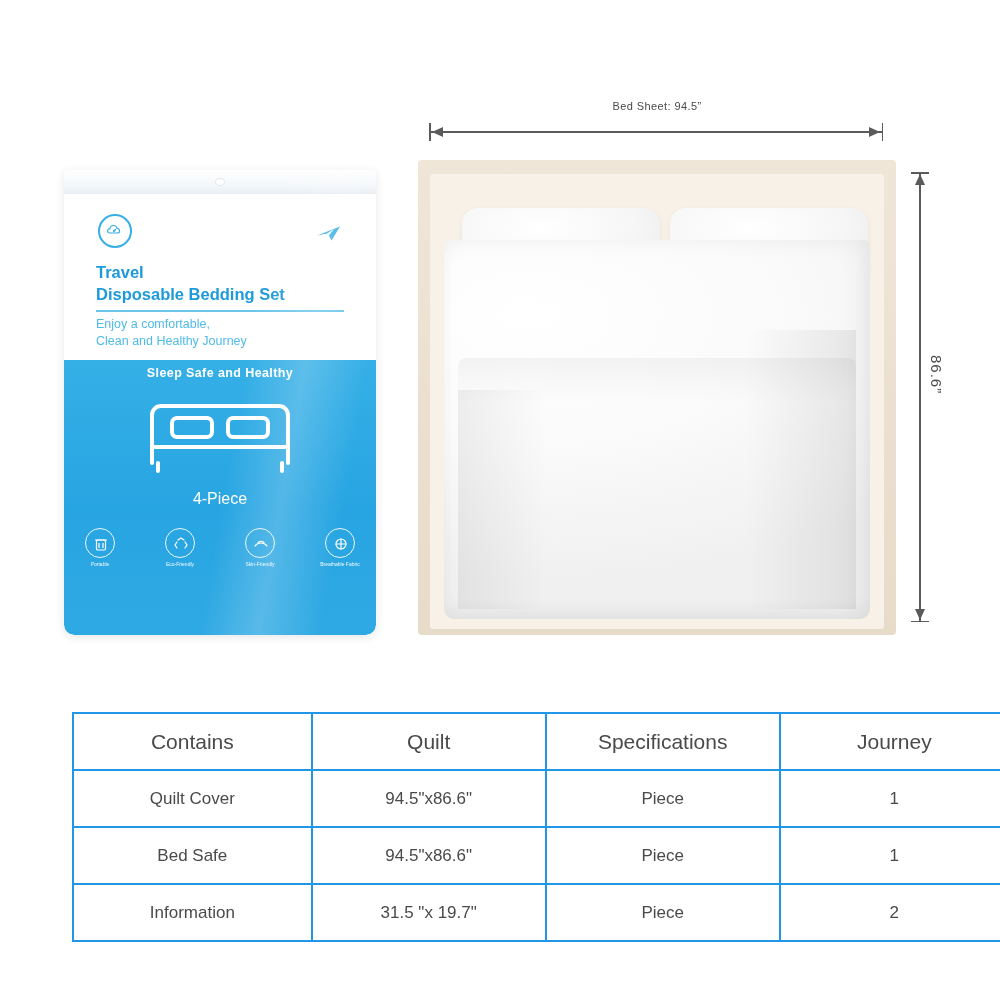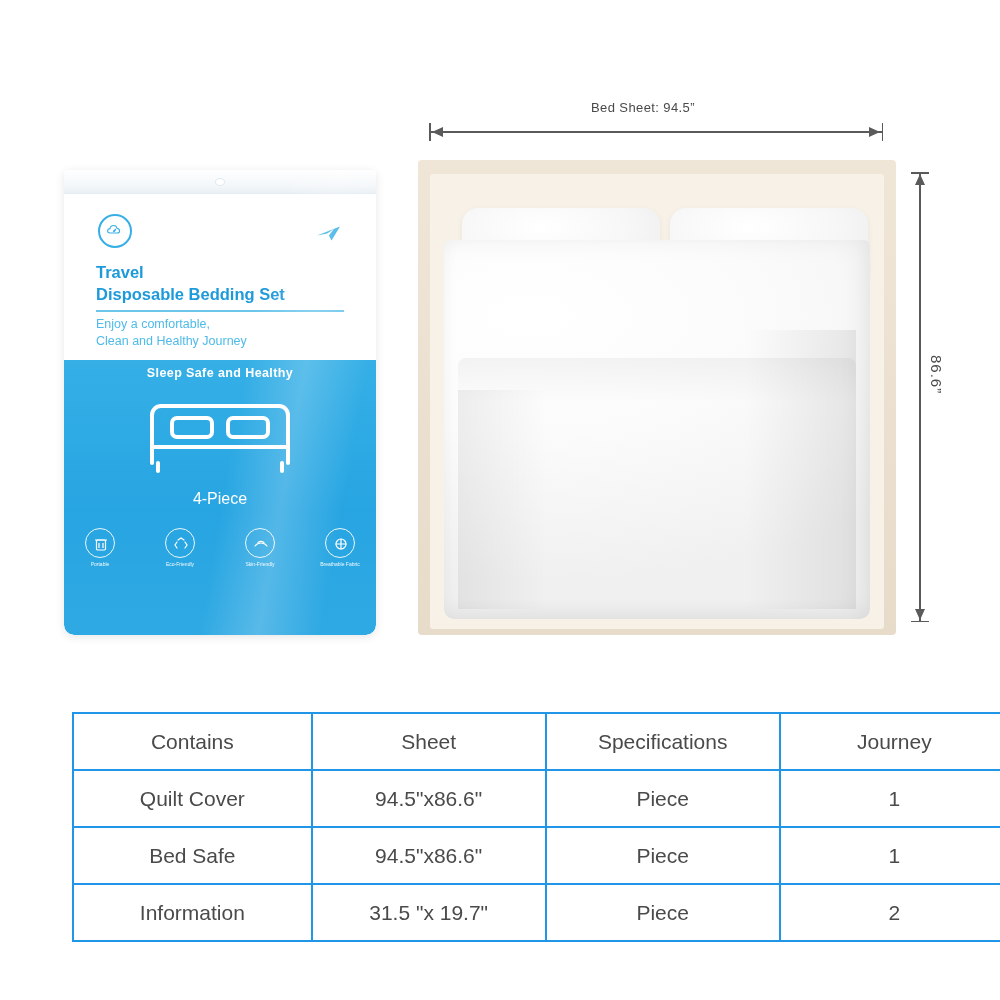--- a/index.html
+++ b/index.html
@@ -159,22 +159,22 @@
     position: absolute; top: 34px; height: 76px;
     background: radial-gradient(80% 90% at 40% 25%, #ffffff 0%, #f6f6f6 60%, #ebebeb 100%);
     border-radius: 16px 16px 10px 10px;
     box-shadow: 0 2px 6px rgba(0,0,0,0.06);
   }
   .pillow.left { left: 32px; width: 198px; }
   .pillow.right { left: 240px; width: 198px; }
 
   
   .dim-label-top {
-    position: absolute; left: 404px; top: 100px; width: 478px;
-    text-align: center; color: #4a4a4a; font-size: 13px; letter-spacing: .4px;
+    position: absolute; left: 418px; top: 100px; width: 478px;
+    text-align: center; color: #4a4a4a; font-size: 11px; letter-spacing: .4px;
   }
   .dim-top-line {
     position: absolute; left: 430px; top: 131px; width: 452px; height: 1.5px;
     background: #5a5a5a;
   }
   .dim-top-line:before, .dim-top-line:after {
     content: ""; position: absolute; top: -8px; width: 1.5px; height: 18px; background: #5a5a5a;
   }
   .dim-top-line:before { left: -1px; }
   .dim-top-line:after { right: -1px; }
@@ -213,21 +213,21 @@
     left: 72px; top: 712px;
     width: 938px;
     border-collapse: collapse;
     table-layout: fixed;
     padding-left: 24px;
   }
   #spec-table td, #spec-table th {
     border: 2px solid #2196e8;
     color: #4a4a4a;
     font-weight: normal;
-    font-size: 21px;
+    font-size: 17px;
     text-align: center;
     height: 57px;
     padding: 0 4px;
   }
   #spec-table thead td { font-size: 21px; }
   #spec-table col.c1 { width: 25.5%; }
   #spec-table col.c2 { width: 25%; }
   #spec-table col.c3 { width: 25%; }
   #spec-table col.c4 { width: 24.5%; }
 </style>
@@ -366,21 +366,21 @@
   <table id="spec-table">
     <colgroup>
         <col class="c1">
         <col class="c2">
         <col class="c3">
         <col class="c4">
       </colgroup>
     <thead>
       <tr>
         <td>Contains</td>
-        <td>Sheet</td>
+        <td>Quilt</td>
         <td>Specifications</td>
         <td>Journey</td>
       </tr>
     </thead>
     <tbody>
       <tr>
         <td>Quilt Cover</td>
         <td>94.5"x86.6"</td>
         <td>Piece</td>
         <td>1</td>

